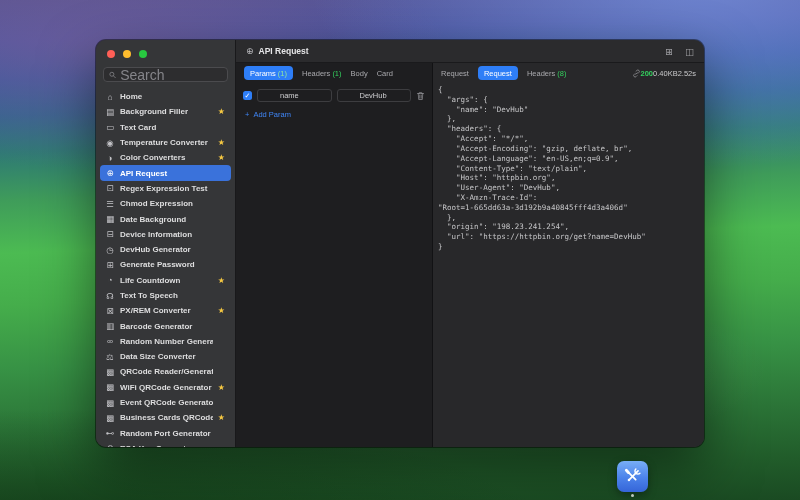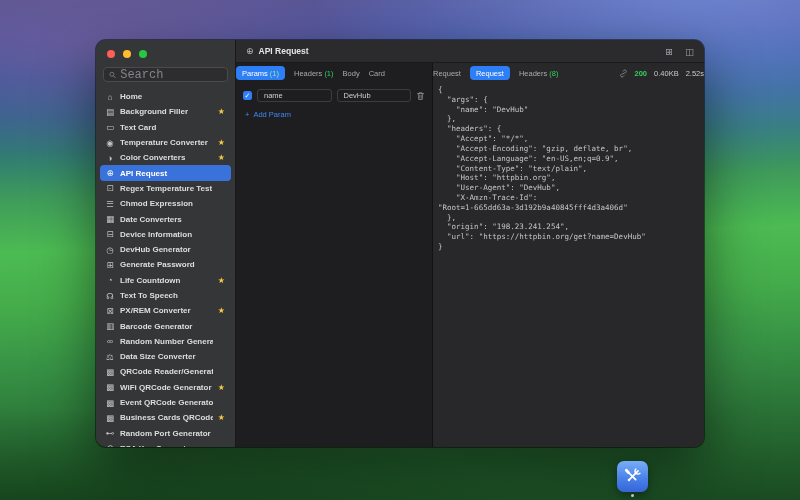--- a/index.html
+++ b/index.html
@@ -25,21 +25,21 @@
 
   
   .sidebar { width:140px; background:#353638; border-right:1px solid #19191b; display:flex; flex-direction:column; flex-shrink:0; }
   .traffic { display:flex; gap:8px; padding:10px 0 4px 11px; }
   .dot { width:8px; height:8px; border-radius:50%; }
   .dot.red{background:#ff5f57;} .dot.yellow{background:#febc2e;} .dot.green{background:#28c840;}
   .searchbox {
     margin:5px 7px 6px; height:15px; background:#2d2d2f; border:1px solid #4b4b4e; border-radius:4px;
     display:flex; align-items:center; gap:4px; padding:0 5px; color:#8b8b90;
   }
-  .searchbox input { background:transparent; border:none; outline:none; color:#a8a8ac; font-size:12px; width:100%; font-family:Liberation Mono, monospace; }
+  .searchbox input { background:transparent; border:none; outline:none; color:#a8a8ac; font-size:14px; width:100%; font-family:Liberation Sans, sans-serif; }
   .searchbox input::placeholder { color:#85858a; }
   .side-list { flex:1; overflow:hidden; padding:1px 4px; }
   .side-item { height:15.3px; display:flex; align-items:center; gap:5px; padding:0 5px; border-radius:4px; color:#dededf; }
   .side-item.selected { background:#3a72db; color:#ffffff; }
   .si-icon { width:10px; font-size:8.5px; color:#c2c2c6; text-align:center; flex-shrink:0; }
   .side-item.selected .si-icon { color:#fff; }
   .si-label { font-size:8px; white-space:nowrap; overflow:hidden; flex:1;font-weight:bold; }
   .si-star { font-size:8px; color:#f5c842; margin-right:1px; }
   .si-star.hidden { visibility:hidden; }
 
@@ -58,33 +58,33 @@
   .chev { width:0; height:0; border-left:2.5px solid transparent; border-right:2.5px solid transparent; }
   .chev.up { border-bottom:3px solid #fff; }
   .chev.down { border-top:3px solid #fff; }
   .urlfield { flex:1; height:15px; background:#1d1d1f; border:1px solid #3c3c3f; border-radius:4px; padding:0 6px; font-size:7.5px; color:#d6d6d8; font-family:"Liberation Sans","DejaVu Sans",sans-serif; outline:none; min-width:0; }
   .sendbtn { height:15px; background:#58585b; border:none; border-radius:4px; padding:0 8px; font-size:7.5px; color:#f0f0f2; font-family:inherit; flex-shrink:0; }
 
   .split { flex:1; display:flex; min-height:0; }
   .pane-left { width:197px; background:#1e1e20; border-right:1px solid #121214; flex-shrink:0; display:flex; flex-direction:column; }
   .pane-right { flex:1; background:#28282a; display:flex; flex-direction:column; min-width:0;justify-content:flex-end; }
 
-  .tabrow { height:20px; display:flex; align-items:center; gap:9px; padding:0 0; flex-shrink:0; font-size:7.5px; }
+  .tabrow { height:20px; display:flex; align-items:center; gap:9px; padding:0 8px; flex-shrink:0; font-size:7.5px; }
   .tab { color:#a9a9ad; display:flex; gap:2px; align-items:center; white-space:nowrap; }
   .tab .count { color:#34d05e; }
   .tab.pill { background:#2e7ef7; color:#ffffff; border-radius:4px; padding:2.5px 6px; }
   .tab.pill .count { color:#8fe6a2; }
 
   .param-row { display:flex; align-items:center; gap:5px; margin:6px 7px 0; }
   .checkbox { width:9px; height:9px; background:#2e7ef7; border-radius:2.5px; color:#fff; font-size:7px; line-height:9px; text-align:center; flex-shrink:0; }
-  .kv-input { flex:1; height:13px; background:transparent; border:1px solid #3d3d40; border-radius:3px; padding:0 6px; font-size:7.5px; color:#cfcfd1; font-family:inherit; outline:none; min-width:0; }
+  .kv-input { flex:1; height:13px; background:transparent; border:1px solid #3d3d40; border-radius:3px; padding:0 22px; font-size:7.5px; color:#cfcfd1; font-family:inherit; outline:none; min-width:0; }
   .trash { flex-shrink:0; display:flex; }
   .add-param { display:flex; align-items:center; gap:4px; margin:8px 9px; color:#3f86f7; font-size:7.5px; }
 
-  .resp-status { margin-left:auto; display:flex; align-items:center; gap:7px; font-size:7.5px; }
+  .resp-status { margin-left:auto; display:flex; align-items:center; font-size:7.5px; }
   .status-code { color:#34d05e; font-weight:bold; }
   .status-size, .status-time { color:#c9c9cb; }
   .resp-body { flex:1; overflow:hidden; padding:2px 4px 4px 5px; }
   .resp-body pre { font-family:"DejaVu Sans Mono","Liberation Mono",monospace; font-size:7.5px; line-height:1.31; color:#c6c6c8; white-space:pre-wrap; word-break:break-all; }
 
   
   .dock-icon { position:absolute; left:617px; top:461px; width:31px; height:31px; border-radius:7px;
     background:linear-gradient(180deg,#78aef6 0%,#4b82ea 55%,#3565d8 100%);
     box-shadow:0 3px 8px rgba(0,0,0,0.35); display:flex; align-items:center; justify-content:center; }
   .dock-dot { position:absolute; left:631px; top:494px; width:3px; height:3px; border-radius:50%; background:#cfd8cf; opacity:0.9; }
@@ -135,31 +135,31 @@
             <span class="si-label">Color Converters</span>
             <span class="si-star">★</span>
           </div>
           <div class="side-item selected">
             <span class="si-icon">⊕</span>
             <span class="si-label">API Request</span>
             <span class="si-star hidden">★</span>
           </div>
           <div class="side-item">
             <span class="si-icon">⊡</span>
-            <span class="si-label">Regex Temperature Test</span>
+            <span class="si-label">Regex Expression Test</span>
             <span class="si-star hidden">★</span>
           </div>
           <div class="side-item">
             <span class="si-icon">☰</span>
             <span class="si-label">Chmod Expression</span>
             <span class="si-star hidden">★</span>
           </div>
           <div class="side-item">
             <span class="si-icon">▦</span>
-            <span class="si-label">Date Converters</span>
+            <span class="si-label">Date Background</span>
             <span class="si-star hidden">★</span>
           </div>
           <div class="side-item">
             <span class="si-icon">⊟</span>
             <span class="si-label">Device Information</span>
             <span class="si-star hidden">★</span>
           </div>
           <div class="side-item">
             <span class="si-icon">◷</span>
             <span class="si-label">DevHub Generator</span>

